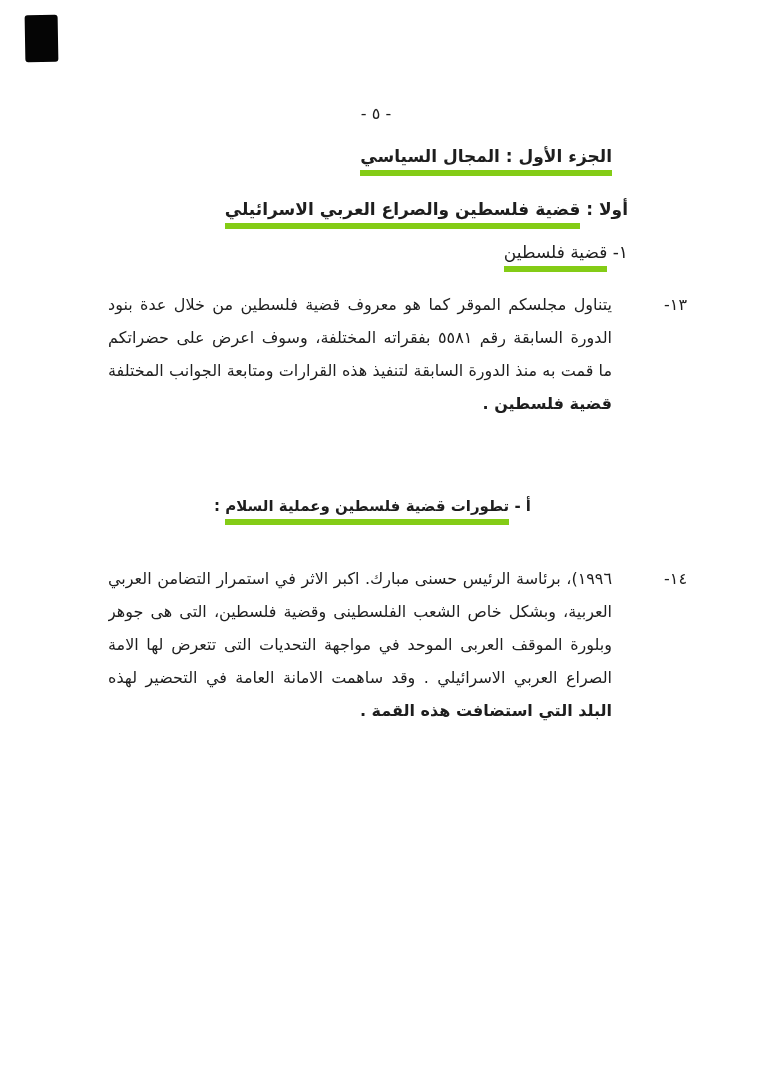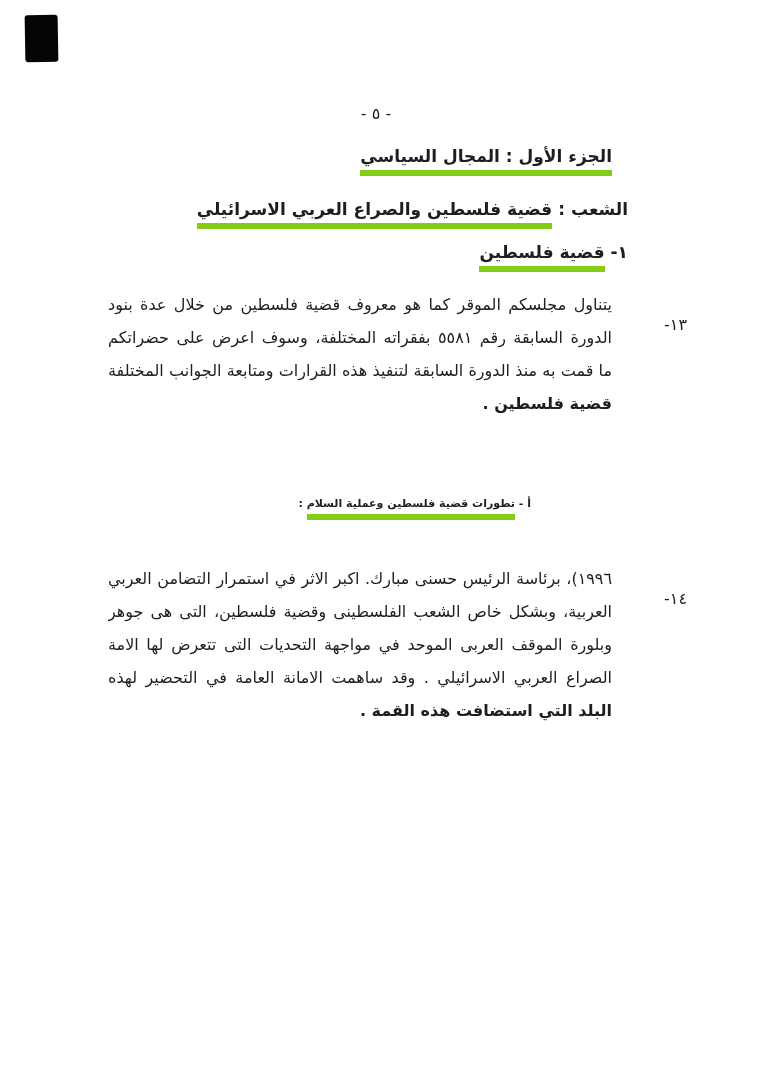--- a/index.html
+++ b/index.html
@@ -52,28 +52,28 @@
     right: 144px;
     font-size: 17px;
     font-weight: bold;
     white-space: nowrap;
   }
   .h-sub {
     position: absolute;
     top: 242px;
     right: 144px;
     font-size: 17px;
-    font-weight: bold;
+    font-weight: normal;
     white-space: nowrap;
   }
   .h-section {
     position: absolute;
     top: 497px;
     right: 241px;
-    font-size: 11px;
+    font-size: 15px;
     font-weight: bold;
     white-space: nowrap;
   }
   .u {
     border-bottom: 6px solid #84cc16;
     padding-bottom: 4px;
   }
   .para {
     position: absolute;
     right: 85px;
@@ -82,21 +82,20 @@
     flex-direction: row; 
     align-items: flex-start;
     font-size: 16px;
     line-height: 33px;
   }
   .para-13 { top: 288px; }
   .para-14 { top: 562px; }
   .para-num {
     flex: 0 0 75px;
     white-space: nowrap;
-    margin-top: 20px;
   }
   .para-body {
     flex: 1 1 auto;
     min-width: 0;
   }
   .jline {
     height: 33px;
     overflow: hidden;
     text-align: justify;
     text-align-last: justify;
@@ -113,21 +112,21 @@
 
   <div class="scan-mark"></div>
 
   <div class="page-number">- ٥ -</div>
 
   <div class="h-part">
     <span class="u">الجزء الأول : المجال السياسي</span>
   </div>
 
   <div class="h-first">
-    <span>الشعب :  </span><span class="u">قضية فلسطين والصراع العربي الاسرائيلي</span>
+    <span>أولا :  </span><span class="u">قضية فلسطين والصراع العربي الاسرائيلي</span>
   </div>
 
   <div class="h-sub">
     <span>١- </span><span class="u">قضية فلسطين</span>
   </div>
 
   <div class="para para-13">
     <div class="para-num">١٣-</div>
     <div class="para-body">
       <div class="jline">يتناول مجلسكم الموقر كما هو معروف قضية فلسطين من خلال عدة بنود مدرجة</div>

